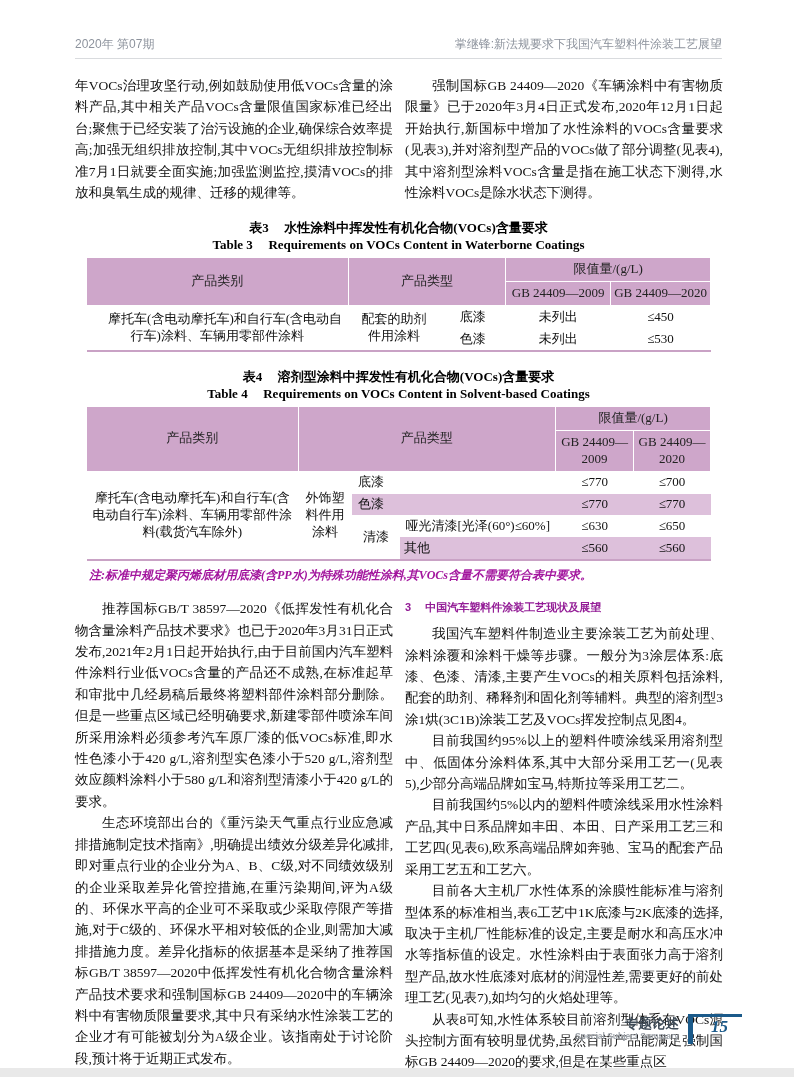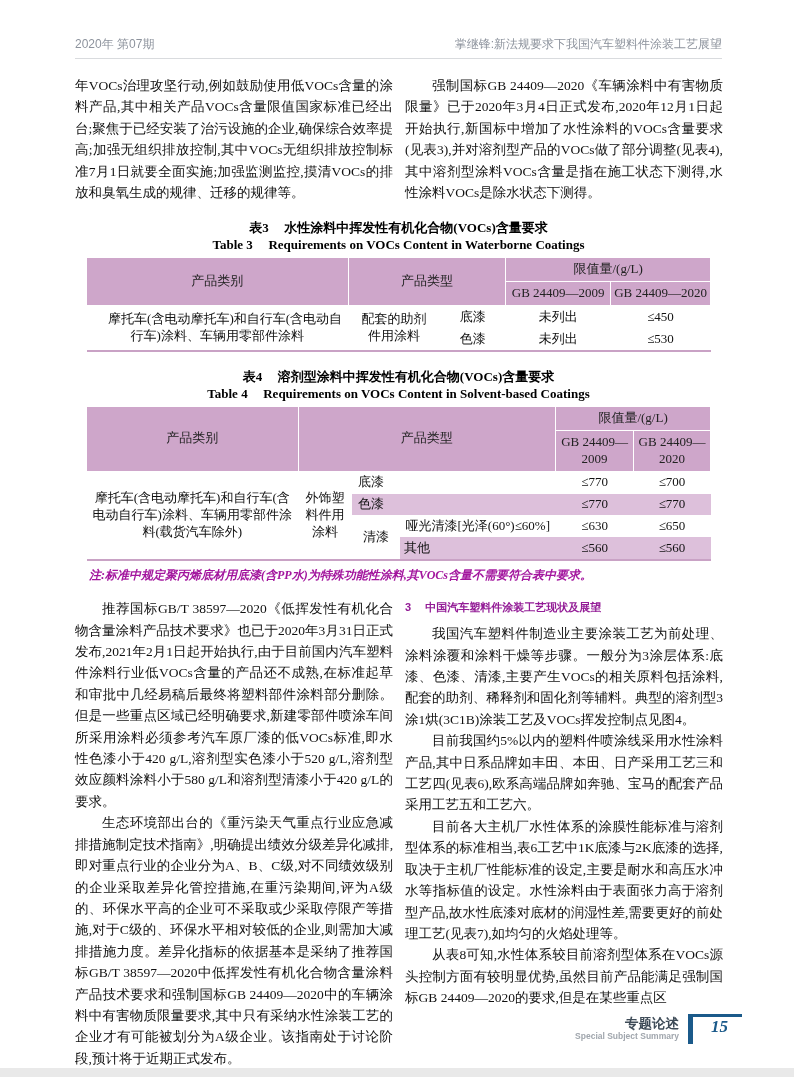--- a/index.html
+++ b/index.html
@@ -218,20 +218,21 @@
   <div class="cols" style="margin-top:14px;">
     <div class="col">
       <p class="para indent">推荐国标GB/T 38597—2020《低挥发性有机化合物含量涂料产品技术要求》也已于2020年3月31日正式发布,2021年2月1日起开始执行,由于目前国内汽车塑料件涂料行业低VOCs含量的产品还不成熟,在标准起草和审批中几经易稿后最终将塑料部件涂料部分删除。但是一些重点区域已经明确要求,新建零部件喷涂车间所采用涂料必须参考汽车原厂漆的低VOCs标准,即水性色漆小于420 g/L,溶剂型实色漆小于520 g/L,溶剂型效应颜料涂料小于580 g/L和溶剂型清漆小于420 g/L的要求。</p>
       <p class="para indent">生态环境部出台的《重污染天气重点行业应急减排措施制定技术指南》,明确提出绩效分级差异化减排,即对重点行业的企业分为A、B、C级,对不同绩效级别的企业采取差异化管控措施,在重污染期间,评为A级的、环保水平高的企业可不采取或少采取停限产等措施,对于C级的、环保水平相对较低的企业,则需加大减排措施力度。差异化指标的依据基本是采纳了推荐国标GB/T 38597—2020中低挥发性有机化合物含量涂料产品技术要求和强制国标GB 24409—2020中的车辆涂料中有害物质限量要求,其中只有采纳水性涂装工艺的企业才有可能被划分为A级企业。该指南处于讨论阶段,预计将于近期正式发布。</p>
     </div>
     <div class="col">
       <div class="sec-head">
         <span class="num">3</span><span>中国汽车塑料件涂装工艺现状及展望</span>
       </div>
       <p class="para indent">我国汽车塑料件制造业主要涂装工艺为前处理、涂料涂覆和涂料干燥等步骤。一般分为3涂层体系:底漆、色漆、清漆,主要产生VOCs的相关原料包括涂料,配套的助剂、稀释剂和固化剂等辅料。典型的溶剂型3涂1烘(3C1B)涂装工艺及VOCs挥发控制点见图4。</p>
+      <p class="para indent">目前我国约95%以上的塑料件喷涂线采用溶剂型中、低固体分涂料体系,其中大部分采用工艺一(见表5),少部分高端品牌如宝马,特斯拉等采用工艺二。</p>
       <p class="para indent">目前我国约5%以内的塑料件喷涂线采用水性涂料产品,其中日系品牌如丰田、本田、日产采用工艺三和工艺四(见表6),欧系高端品牌如奔驰、宝马的配套产品采用工艺五和工艺六。</p>
       <p class="para indent">目前各大主机厂水性体系的涂膜性能标准与溶剂型体系的标准相当,表6工艺中1K底漆与2K底漆的选择,取决于主机厂性能标准的设定,主要是耐水和高压水冲水等指标值的设定。水性涂料由于表面张力高于溶剂型产品,故水性底漆对底材的润湿性差,需要更好的前处理工艺(见表7),如均匀的火焰处理等。</p>
       <p class="para indent">从表8可知,水性体系较目前溶剂型体系在VOCs源头控制方面有较明显优势,虽然目前产品能满足强制国标GB 24409—2020的要求,但是在某些重点区</p>
     </div>
   </div>
 
   <div class="footer">
     <div class="footer-labels">
       <div class="footer-zh">专题论述</div>
       <div class="footer-en">Special Subject Summary</div>

